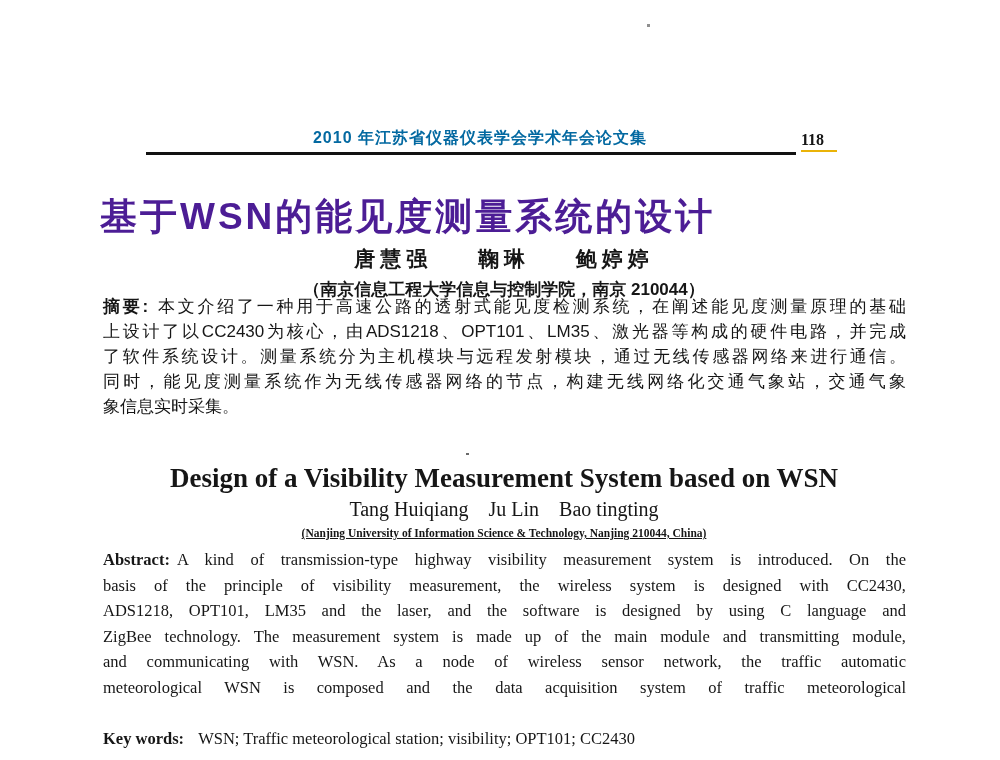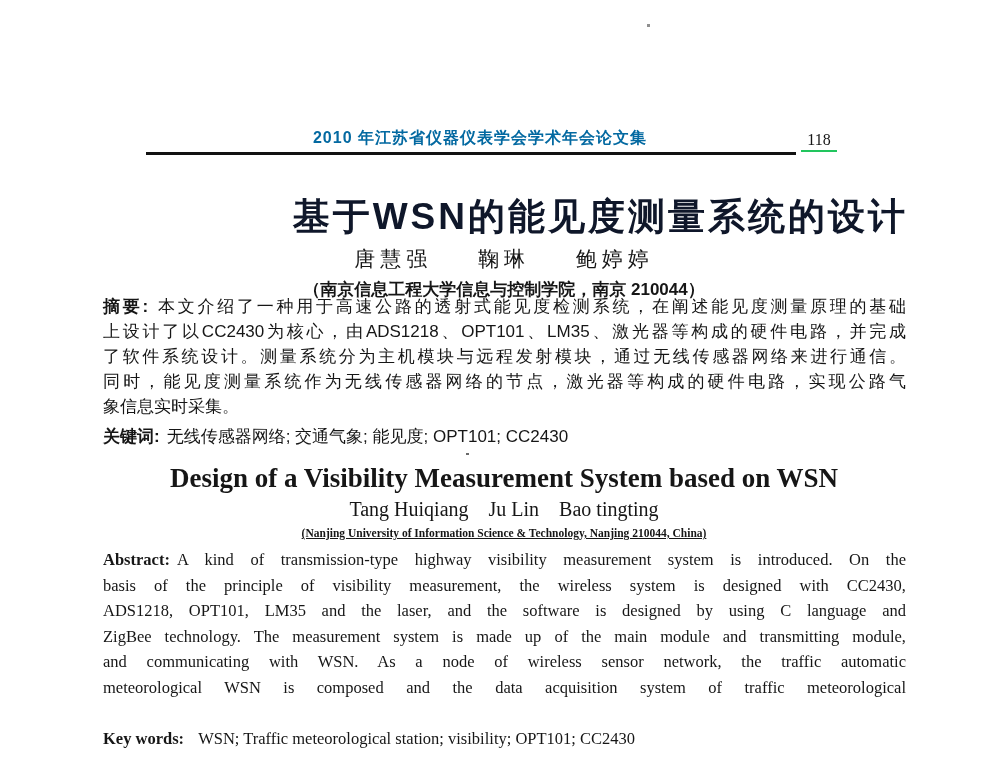--- a/index.html
+++ b/index.html
@@ -23,57 +23,57 @@
     font-size: 16px;
     letter-spacing: 1px;
     font-weight: bold;
     color: #0369a1;
   }
   .page-number {
     position: absolute;
     left: 801px;
     top: 131px;
     width: 36px;
-    text-align: center;
+    text-align: left;
     font-family: "Liberation Serif", serif;
-    font-weight: normal;
+    font-weight: bold;
     font-size: 16px;
-    border-bottom: 2px solid #22c55e;
+    border-bottom: 2px solid #eab308;
     padding-bottom: 1px;
   }
   .header-rule {
     position: absolute;
     left: 146px;
     top: 152px;
     width: 650px;
     height: 3px;
     background: #121212;
   }
 
   
   .cn-title {
     position: absolute;
     left: 100px;
     width: 808px;
     top: 192px;
-    text-align: right;
+    text-align: left;
     font-size: 37px;
     font-weight: bold;
     letter-spacing: 3px;
-    color: #0f172a;
+    color: #4c1d95;
     white-space: nowrap;
   }
   .cn-authors {
     position: absolute;
     left: 100px;
     width: 808px;
     top: 245px;
     text-align: center;
     font-size: 21px;
-    font-weight: normal;
+    font-weight: bold;
     letter-spacing: 5px;
     word-spacing: 12px;
     white-space: pre-wrap;
   }
   .cn-affiliation {
     position: absolute;
     left: 100px;
     width: 808px;
     top: 278px;
     text-align: center;
@@ -166,27 +166,24 @@
   <div class="speck speck-2"></div>
 
   <div class="cn-title">基于WSN的能见度测量系统的设计</div>
   <div class="cn-authors">唐慧强  鞠琳  鲍婷婷</div>
   <div class="cn-affiliation">（南京信息工程大学信息与控制学院，南京 210044）</div>
 
   <div class="cn-abstract">
     <div class="jline"><span class="lbl">摘要:</span><span>本文介绍了一种用于高速公路的透射式能见度检测系统，在阐述能见度测量原理的基础</span></div>
     <div class="jline">上设计了以CC2430为核心，由ADS1218、OPT101、LM35、激光器等构成的硬件电路，并完成</div>
     <div class="jline">了软件系统设计。测量系统分为主机模块与远程发射模块，通过无线传感器网络来进行通信。</div>
-    <div class="jline">同时，能见度测量系统作为无线传感器网络的节点，激光器等构成的硬件电路，实现公路气</div>
+    <div class="jline">同时，能见度测量系统作为无线传感器网络的节点，构建无线网络化交通气象站，交通气象</div>
     <div class="jline jline-last">象信息实时采集。</div>
   </div>
 
-  <div class="cn-keywords">
-    <span class="lbl">关键词:</span><span>无线传感器网络; 交通气象; 能见度; OPT101; CC2430</span>
-  </div>
 
   <div class="en en-title">Design of a Visibility Measurement System based on WSN</div>
   <div class="en en-authors">Tang Huiqiang    Ju Lin    Bao tingting</div>
   <div class="en en-affiliation">(Nanjing University of Information Science &amp; Technology, Nanjing 210044, China)</div>
 
   <div class="en en-abstract">
     <div class="jline"><span class="lbl">Abstract:</span><span>A kind of transmission-type highway visibility measurement system is introduced. On the</span></div>
     <div class="jline">basis of the principle of visibility measurement, the wireless system is designed with CC2430,</div>
     <div class="jline">ADS1218, OPT101, LM35 and the laser, and the software is designed by using C language and</div>
     <div class="jline">ZigBee technology. The measurement system is made up of the main module and transmitting module,</div>

